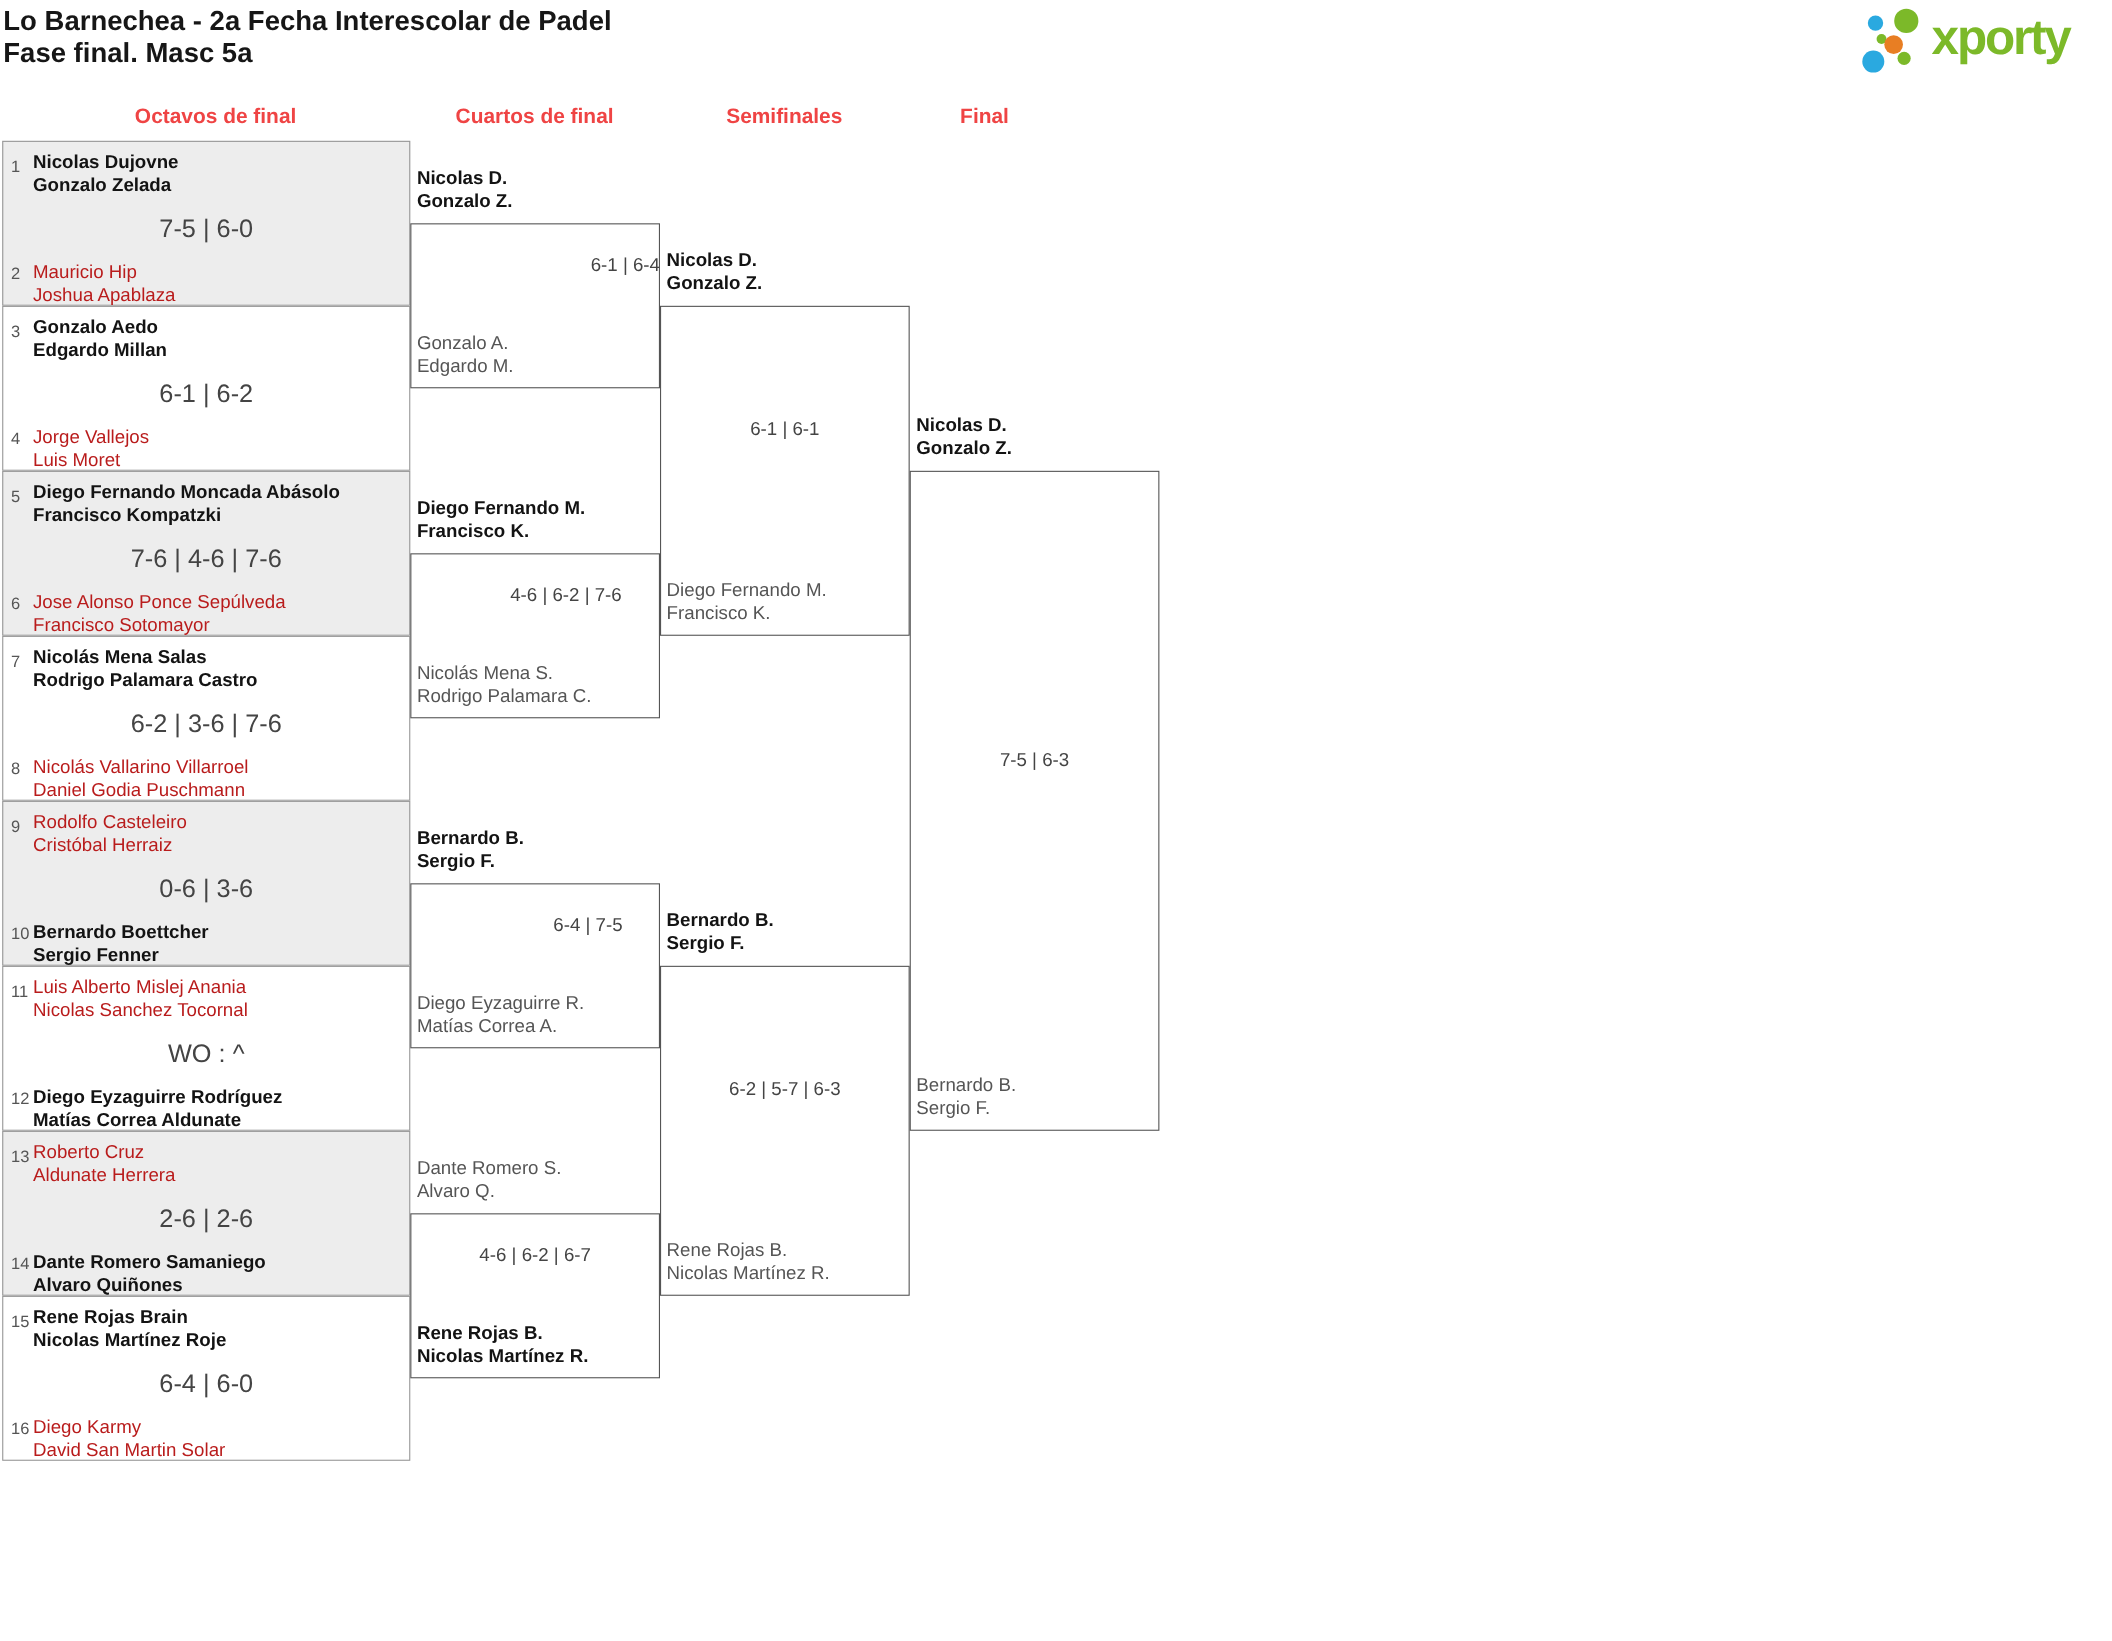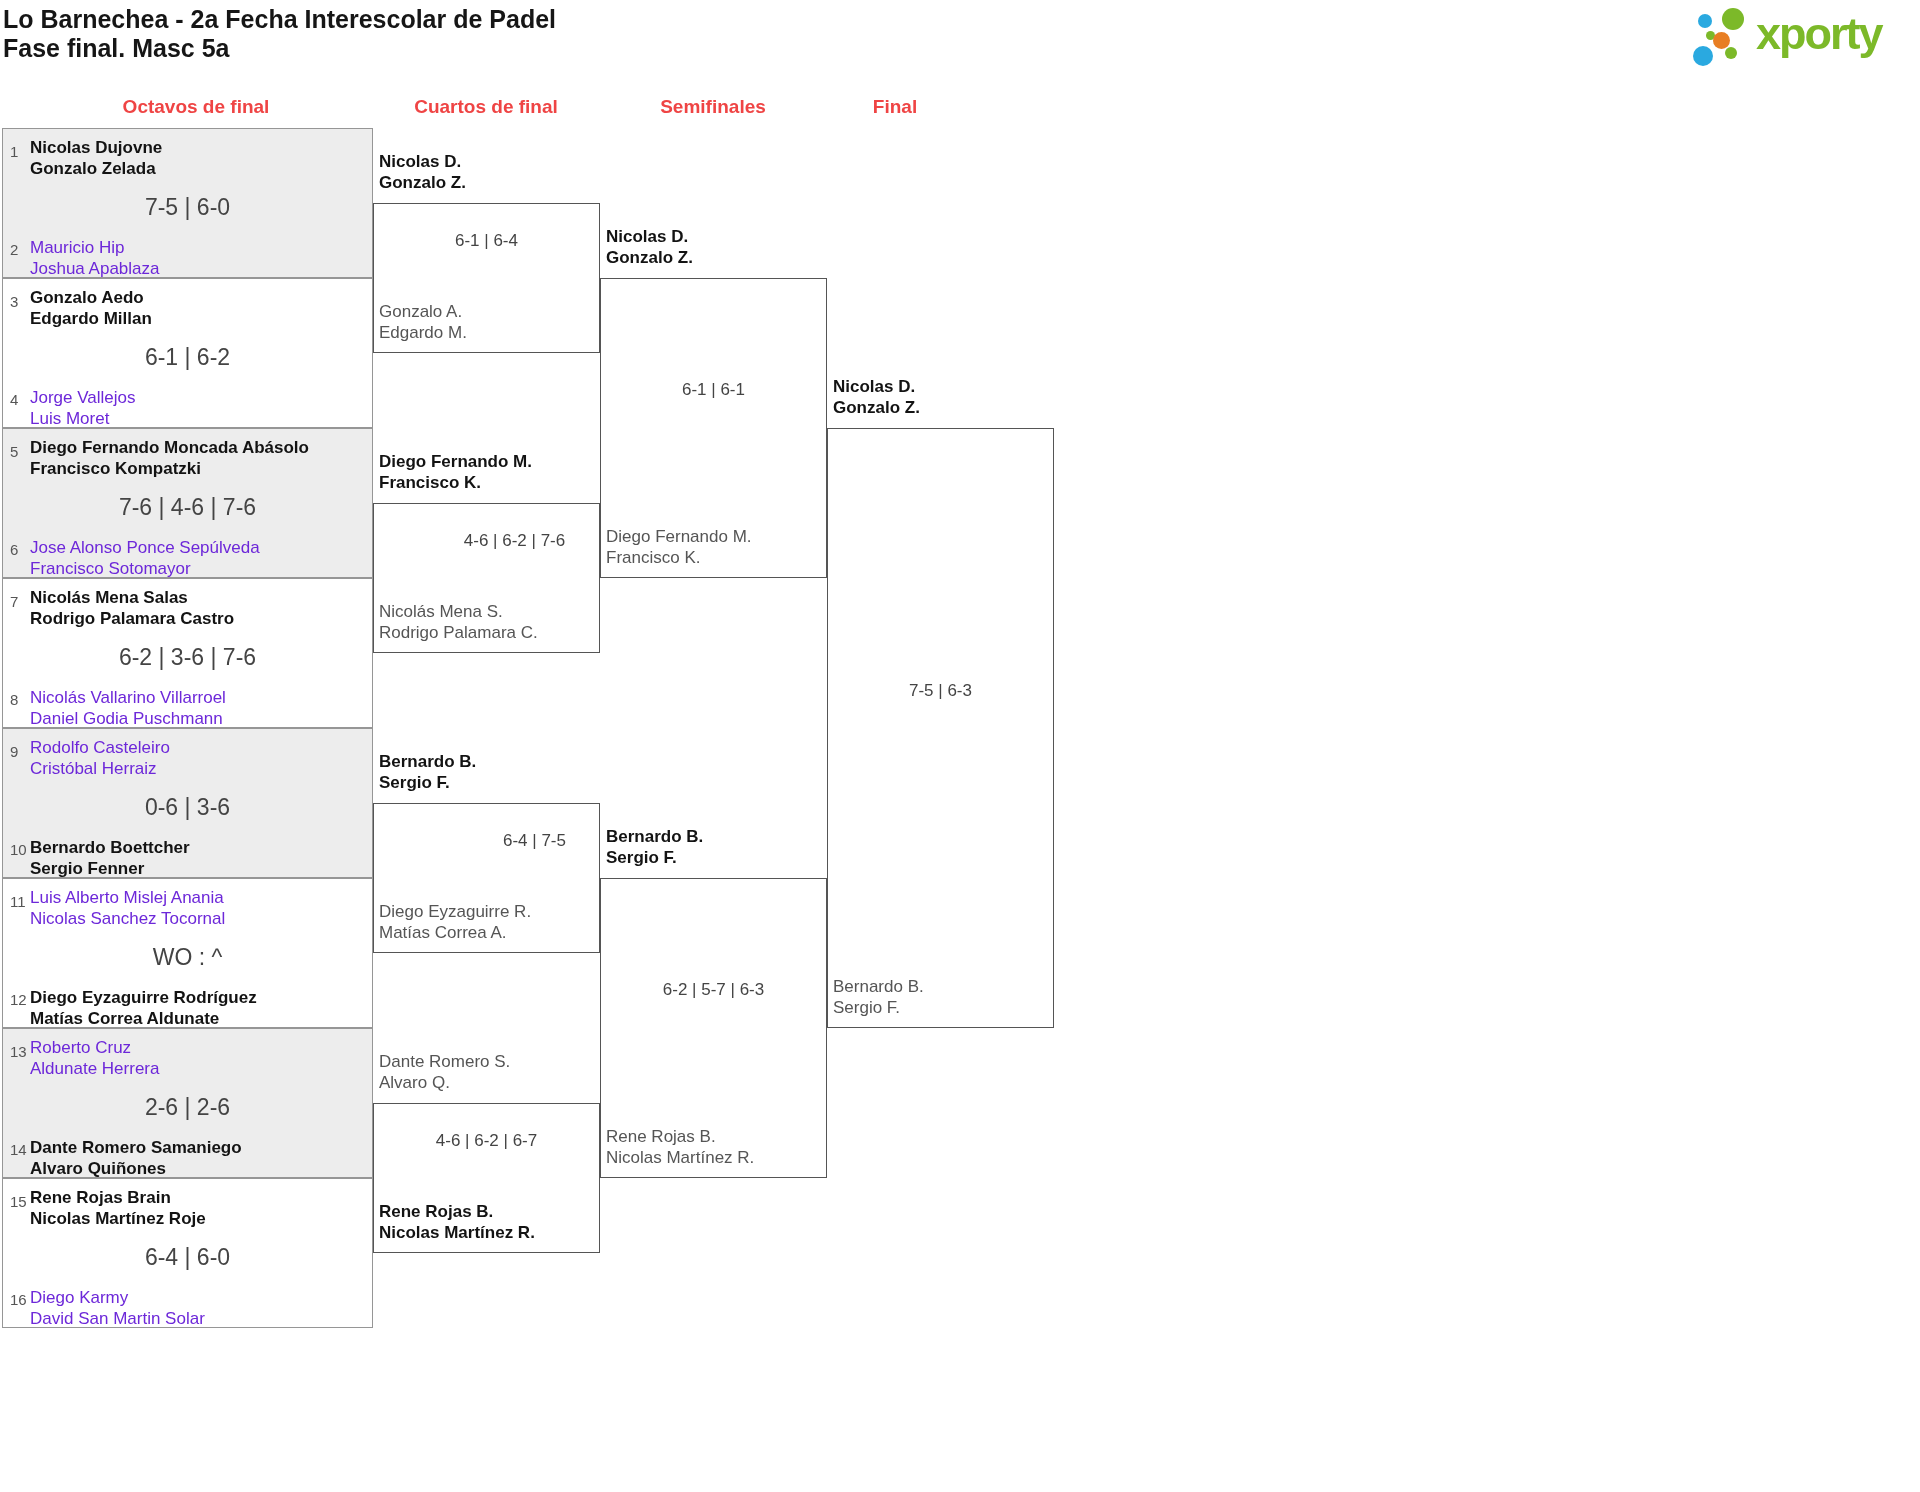--- a/index.html
+++ b/index.html
@@ -22,21 +22,21 @@
   }
   
   .m-block {
     position: absolute; left: 2px; width: 371px; height: 150px;
     border: 1px solid #969696; box-sizing: border-box; background: #ffffff;
   }
   .m-block.alt { background: #ededed; }
   .seed { position: absolute; left: 7px; font-size: 15px; color: #555; }
   .seed-a { top: 14px; }
   .seed-b { top: 112px; }
-  .team { position: absolute; left: 27px; font-size: 17px; line-height: 21px; color: #6d28d9; }
+  .team { position: absolute; left: 27px; font-size: 17px; line-height: 21px; color: #b91c1c; }
   .team-a { top: 8px; }
   .team-b { top: 108px; }
   .team.winner, .rlabel.winner { color: #131313; font-weight: 700; }
   .oscore {
     position: absolute; left: 0; top: 65px; width: 100%;
     text-align: center; font-size: 23px; color: #444;
   }
   
   .rect {
     position: absolute; border: 1px solid #555; box-sizing: border-box;
@@ -196,21 +196,21 @@
 
   <div class="rect" style="left:600px; top:278px;  width:227px; height:300px;"></div>
   <div class="rect" style="left:600px; top:878px;  width:227px; height:300px;"></div>
 
   <div class="rect" style="left:827px; top:428px;  width:227px; height:600px;"></div>
 
   <div class="rlabel winner" style="left:379px; top:151px;">
     <div>Nicolas D.</div>
     <div>Gonzalo Z.</div>
   </div>
-  <div class="rscore" style="left:373px; top:231px; width:227px;">6-1 | 6-4</div>
+  <div class="rscore" style="left:373px; top:231px; width:227px;text-align:right;">6-1 | 6-4</div>
   <div class="rlabel" style="left:379px; top:301px;">
     <div>Gonzalo A.</div>
     <div>Edgardo M.</div>
   </div>
 
   <div class="rlabel winner" style="left:379px; top:451px;">
     <div>Diego Fernando M.</div>
     <div>Francisco K.</div>
   </div>
   <div class="rscore" style="left:373px; top:531px; width:227px;padding-left:28px;">4-6 | 6-2 | 7-6</div>

